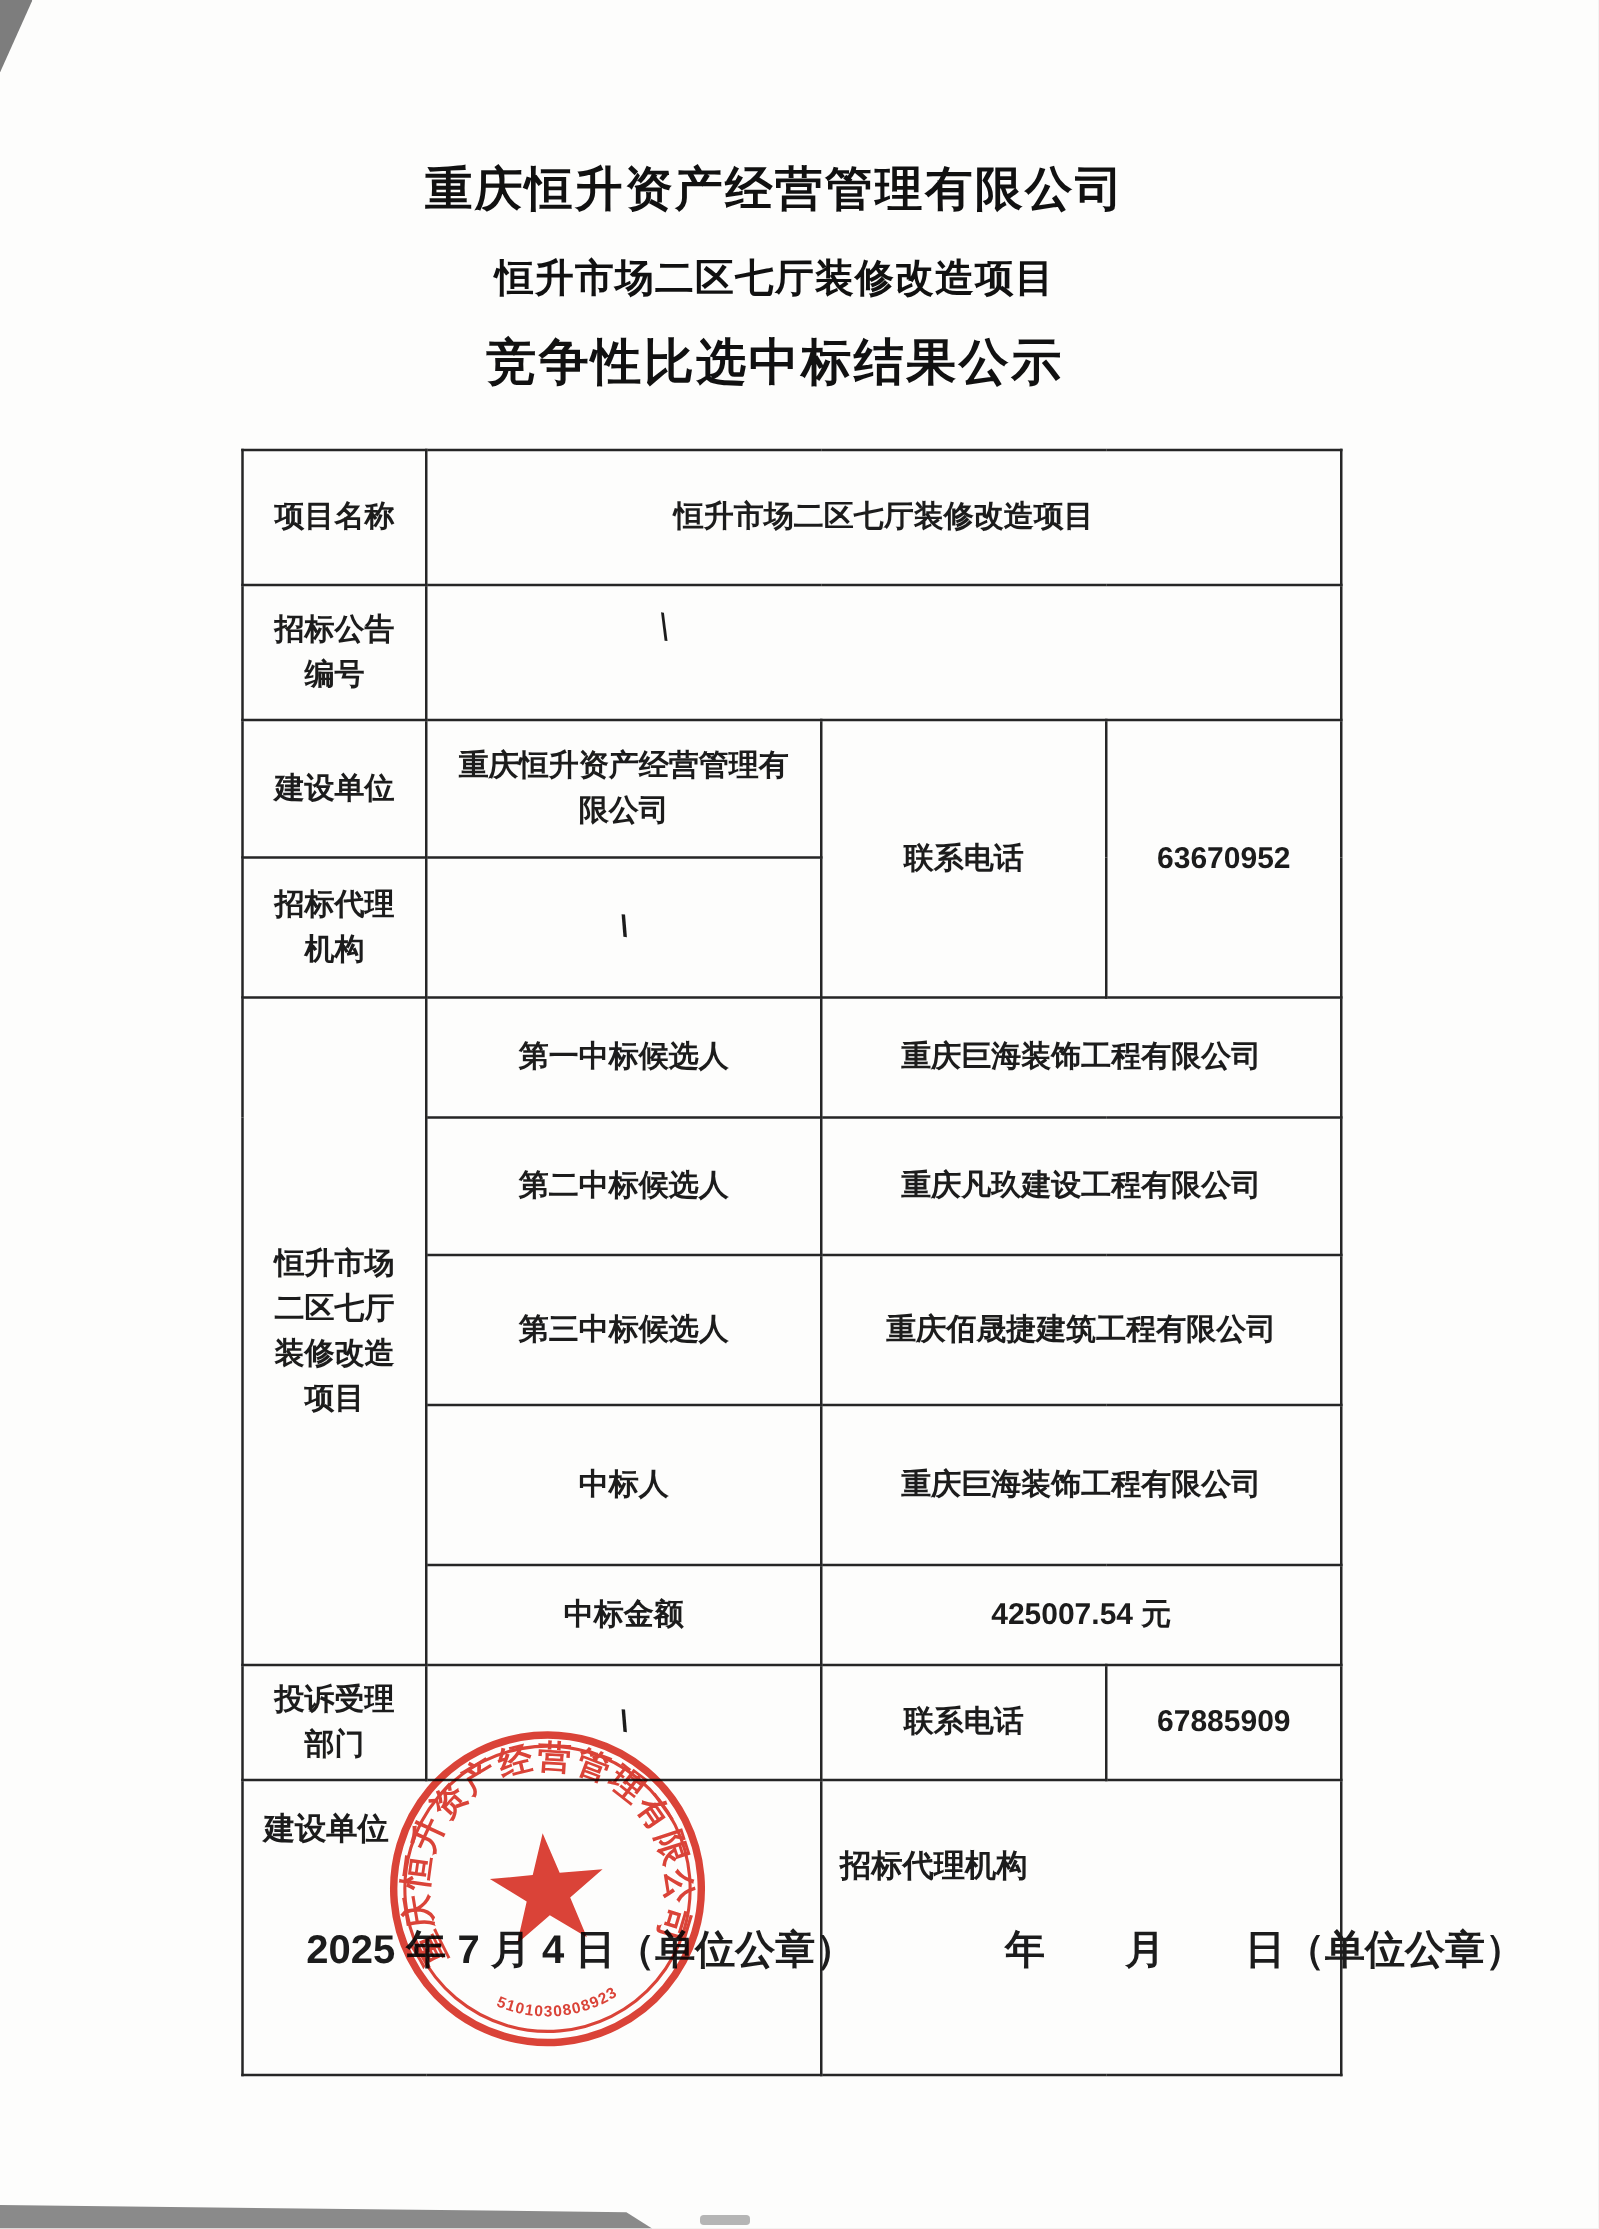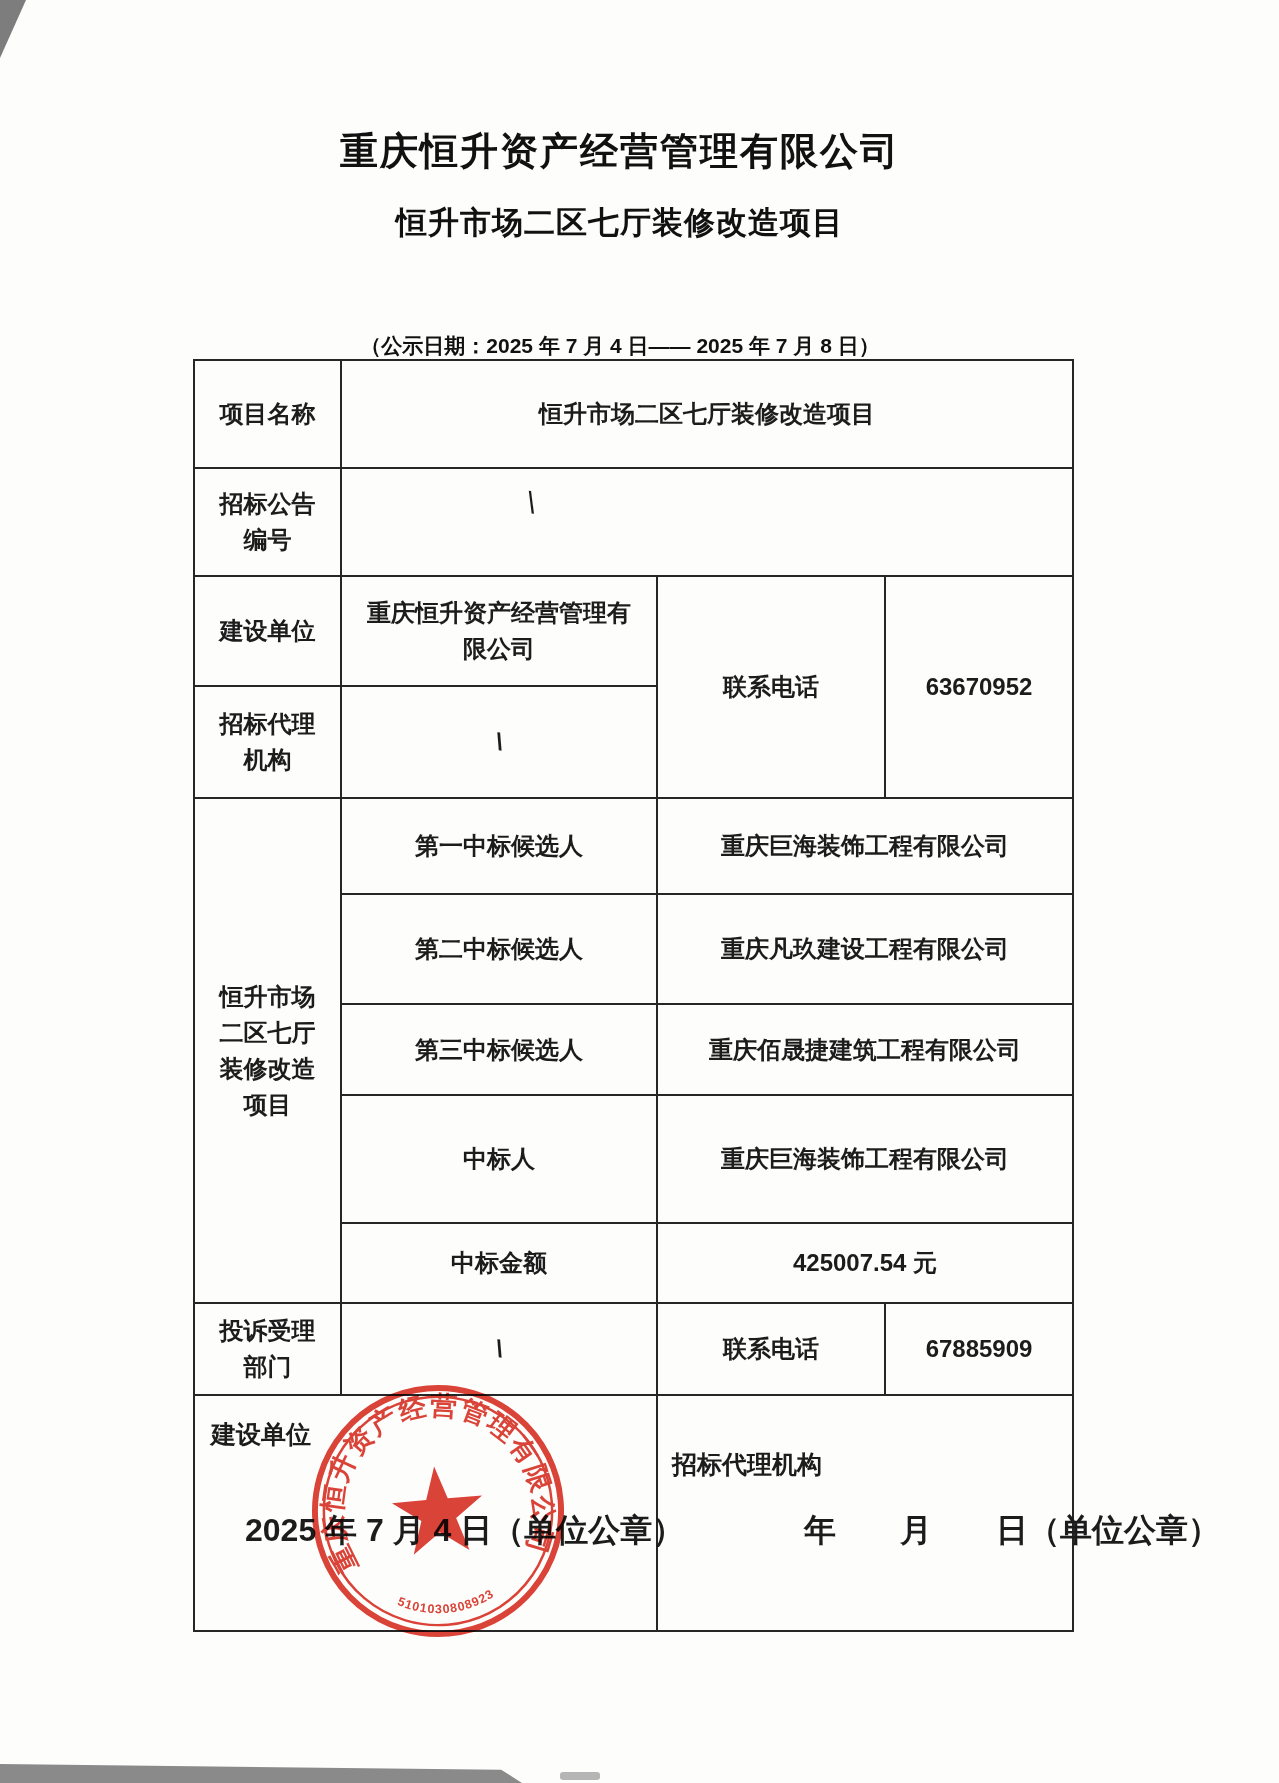--- a/index.html
+++ b/index.html
@@ -58,21 +58,21 @@
     clip-path:polygon(0 0,96% 30%,100% 100%,0 100%); background:#8a8a8a; }
   .art-bottom-dot { left:560px; top:1772px; width:40px; height:8px; background:#b5b5b5; border-radius:3px; }
 </style>
 </head>
 <body>
 
 <div class="page">
 
   <div class="title t1">重庆恒升资产经营管理有限公司</div>
   <div class="title t2">恒升市场二区七厅装修改造项目</div>
-  <div class="title tdate">（公示日期：2025 年 7 月 4 日—— 2025 年 7 月 8 日）</div>
+  <div class="title t3">竞争性比选中标结果公示</div>
 
   <table class="result">
     <colgroup>
         <col style="width:147px">
         <col style="width:316px">
         <col style="width:228px">
         <col style="width:188px">
       </colgroup>
 
     <tbody>
@@ -104,21 +104,21 @@
 
     <tr style="height:96px">
       <td class="dbl group-label" rowspan="5">恒升市场二区七厅装修改造项目</td>
       <td class="dbl">第一中标候选人</td>
       <td class="dbl" colspan="2">重庆巨海装饰工程有限公司</td>
     </tr>
     <tr style="height:110px">
       <td>第二中标候选人</td>
       <td colspan="2">重庆凡玖建设工程有限公司</td>
     </tr>
-    <tr style="height:91px">
+    <tr style="height:120px">
       <td>第三中标候选人</td>
       <td colspan="2">重庆佰晟捷建筑工程有限公司</td>
     </tr>
     <tr style="height:128px">
       <td>中标人</td>
       <td colspan="2">重庆巨海装饰工程有限公司</td>
     </tr>
     <tr style="height:80px">
       <td class="dbl">中标金额</td>
       <td class="dbl" colspan="2">425007.54 元</td>

